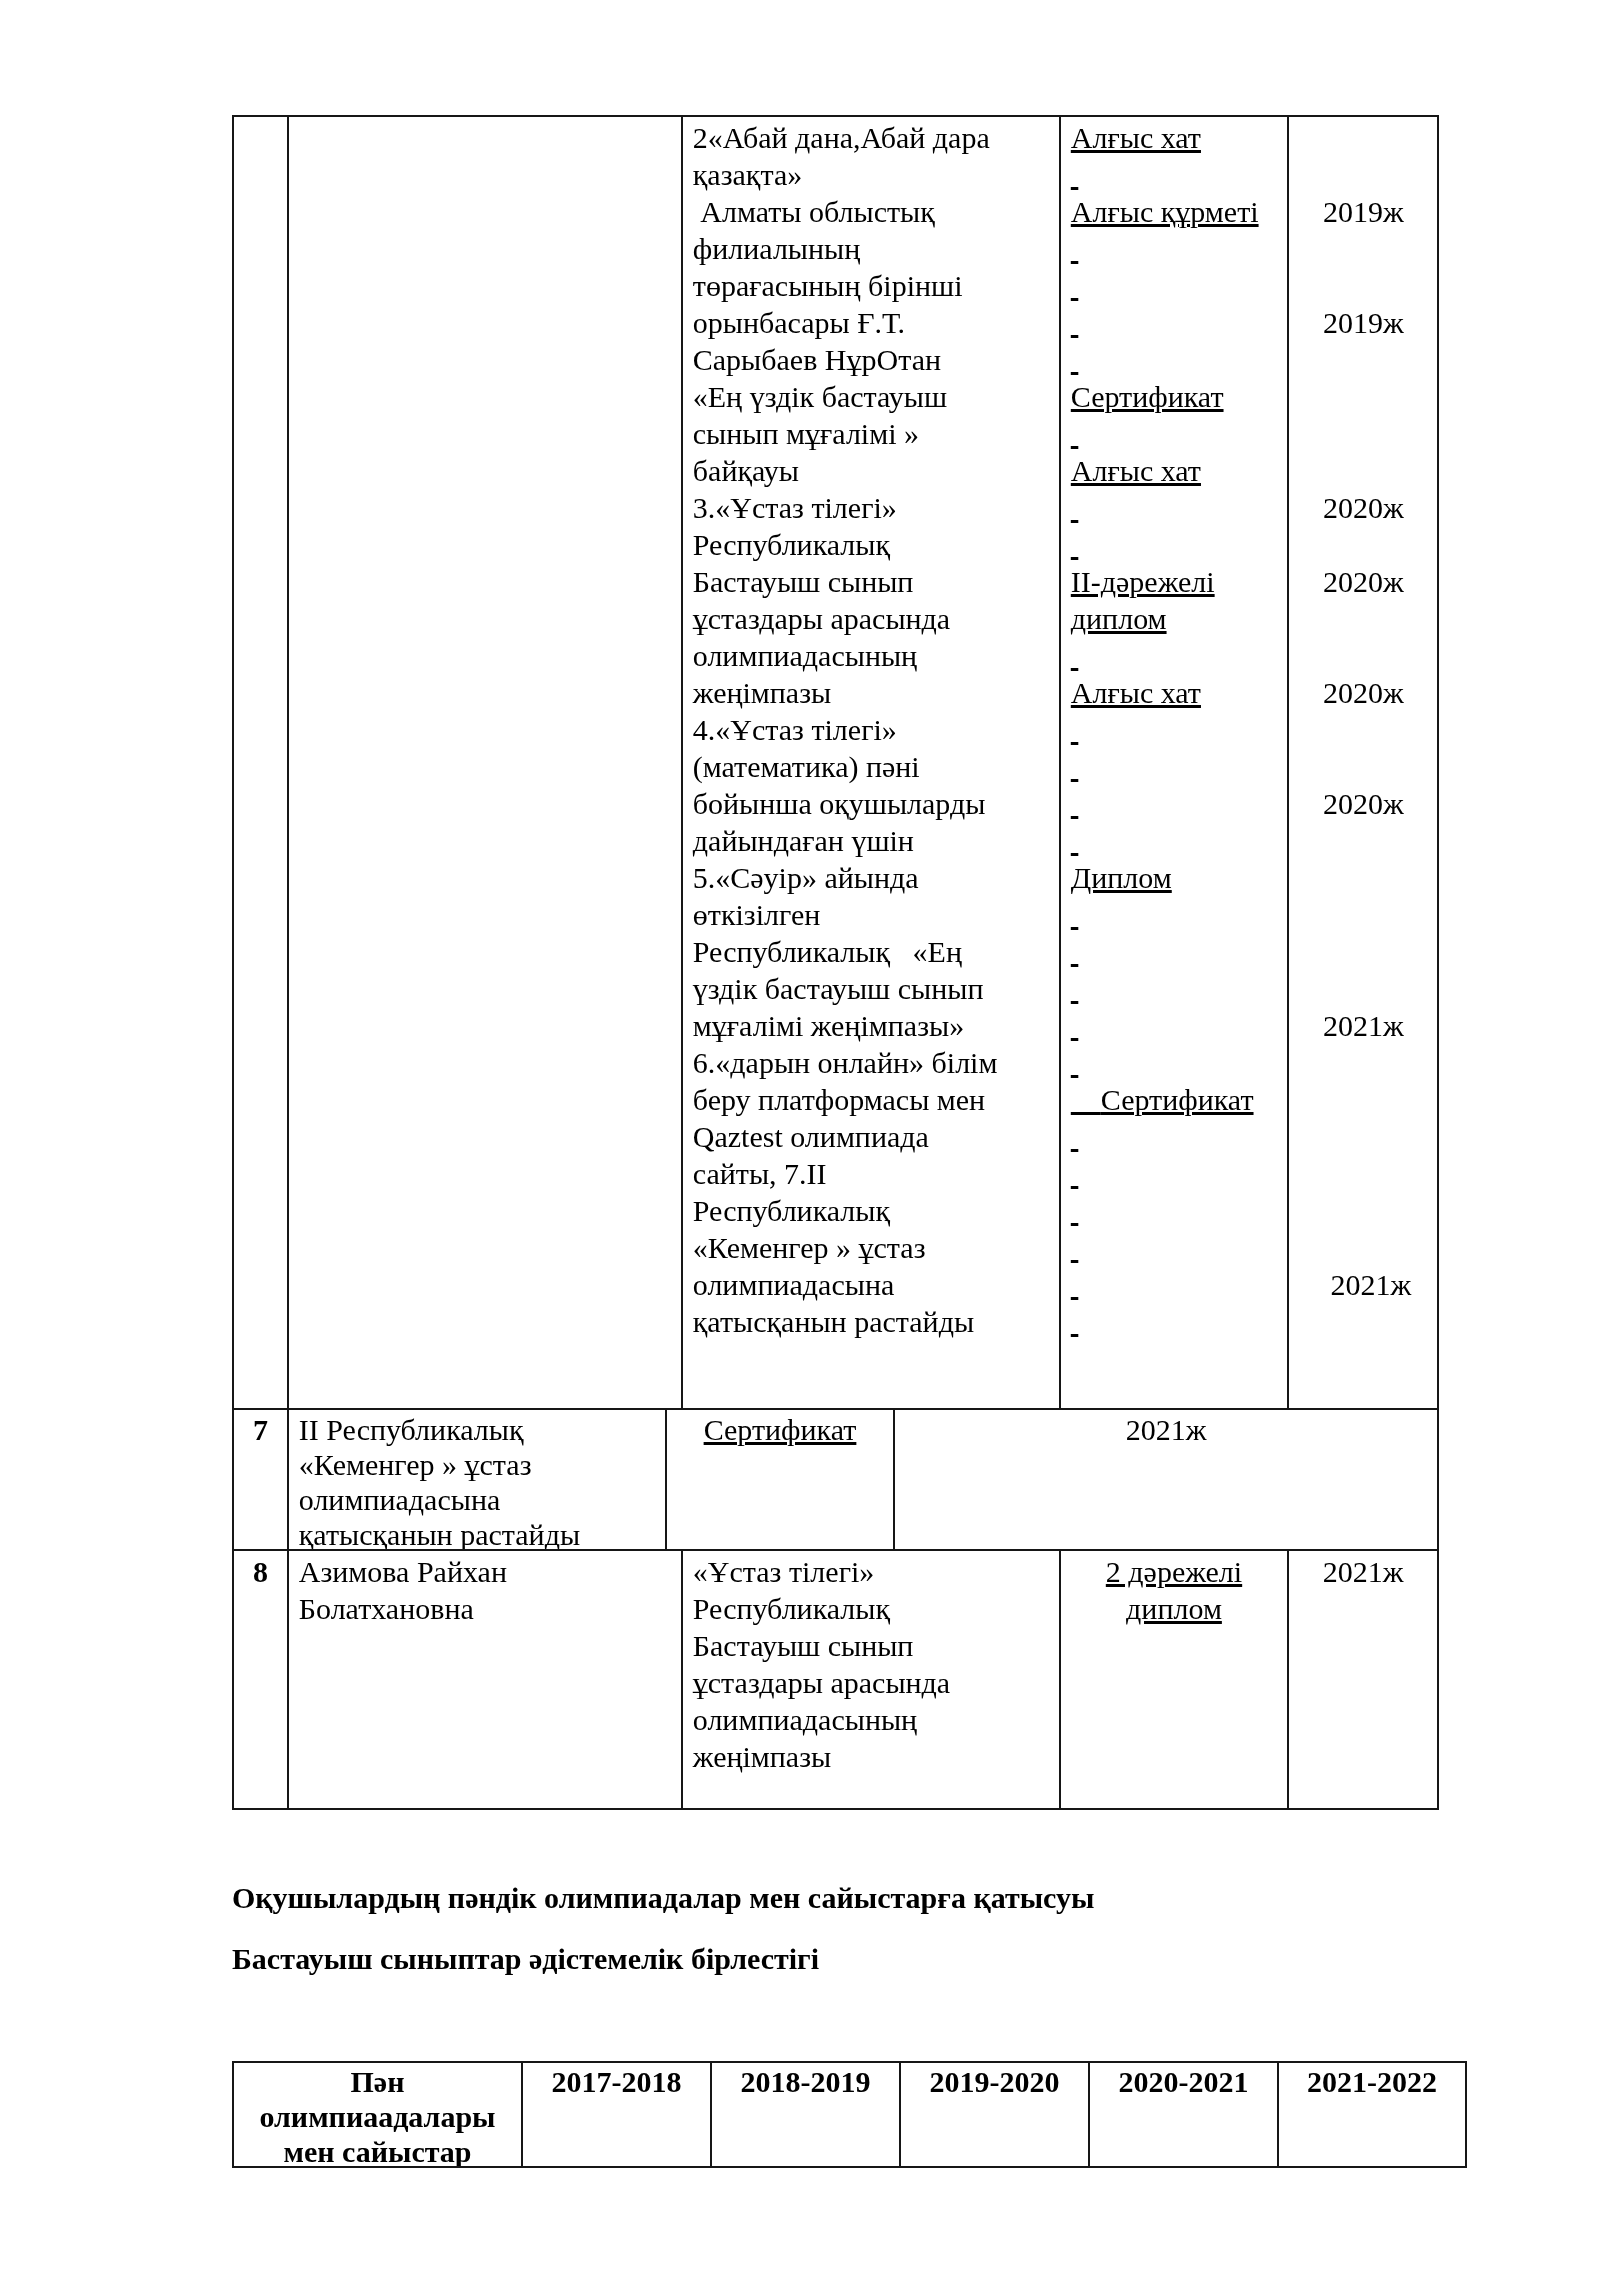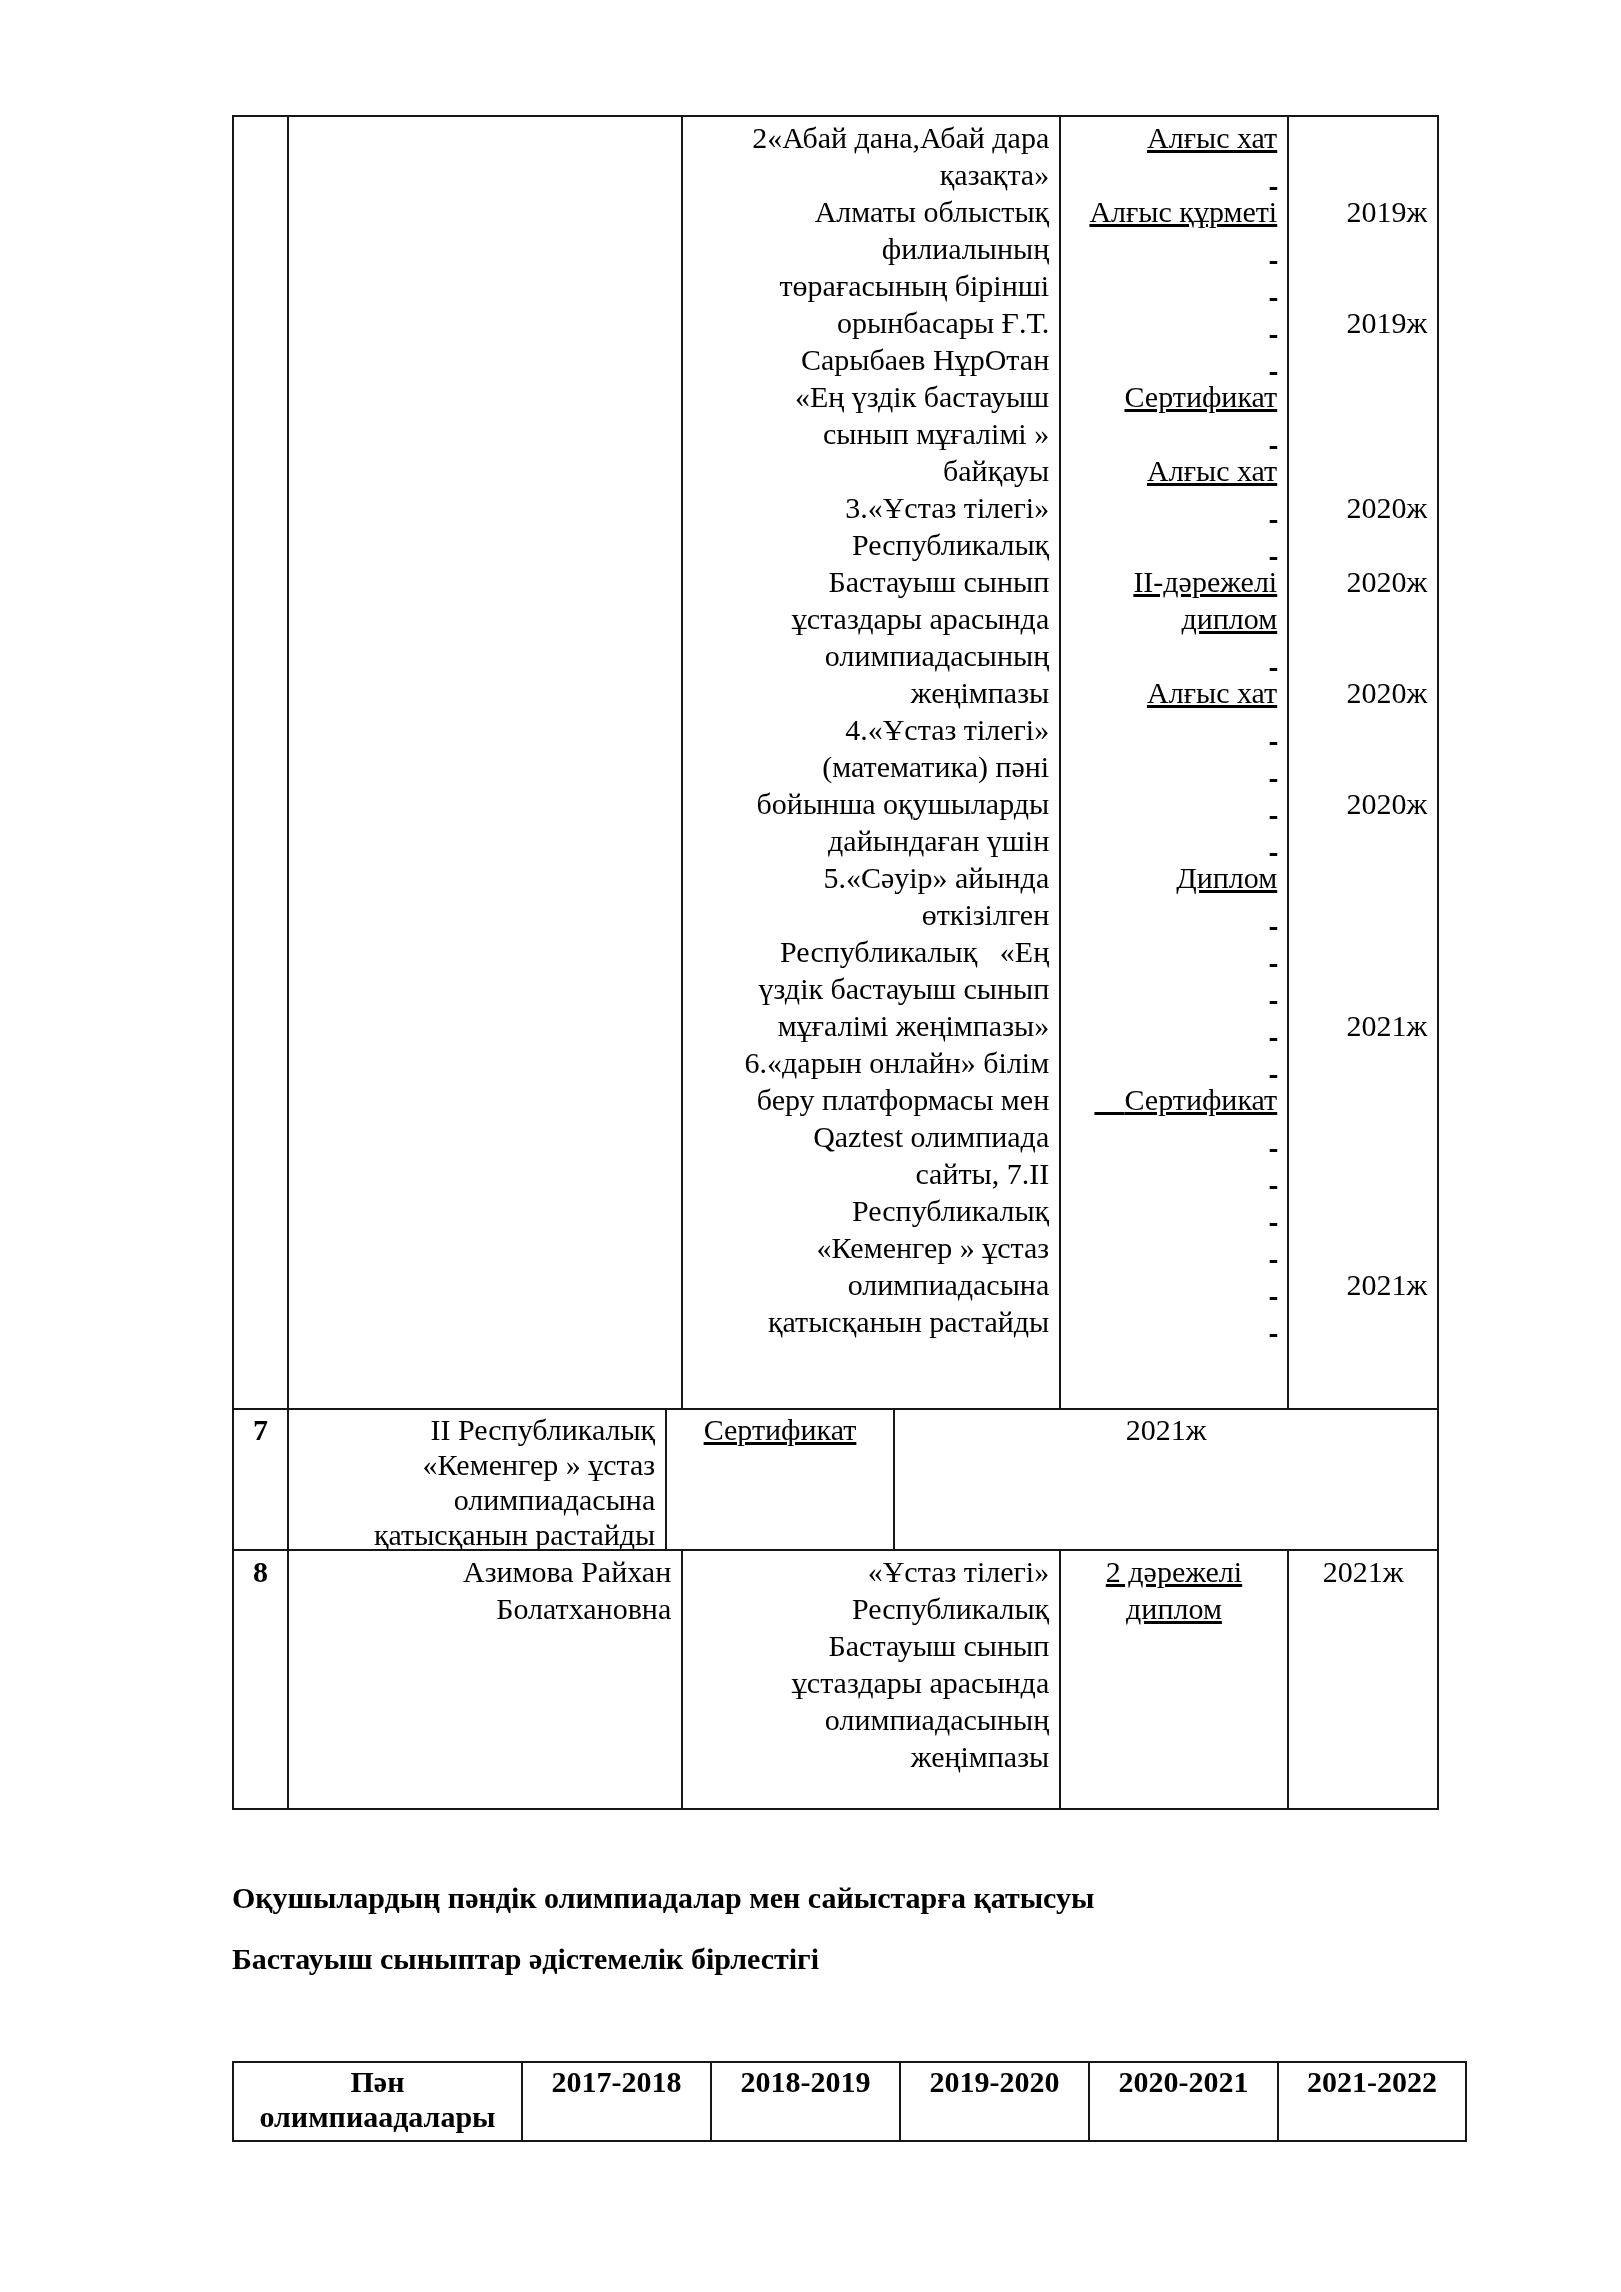--- a/index.html
+++ b/index.html
@@ -18,38 +18,38 @@
     position:absolute;left:232px;top:115px;width:1207px;
     box-sizing:border-box;
     border:2px solid #161616;border-bottom-width:2.9px;
     font-size:30px;line-height:37px;
   }
   .t-row{display:flex;box-sizing:border-box;border-bottom:2px solid #161616;}
   .t-row:last-child{border-bottom:none;}
   .row-big{height:1293px;}
   .row-7{height:141px;line-height:35px;}
   .row-8{height:257px;}
-  .cell{box-sizing:border-box;border-right:2px solid #161616;padding:2px 9.8px;overflow:hidden;text-align:right;}
+  .cell{box-sizing:border-box;border-right:2px solid #161616;padding:2px 9.8px;overflow:hidden;}
   .c1{flex:0 0 55px;padding:2px 2px;}
   .c2{flex:0 0 394px;}
   .c3{flex:0 0 378px;}
   .c4{flex:0 0 228px;text-decoration:underline;}
   .c5{flex:1;border-right:none;}
   .num{font-weight:bold;text-align:center;}
   .row-big .c5{padding-left:34px;}
   .cell-center{text-align:center;}
 
   
   .headings{position:absolute;left:232px;width:1235px;text-align:left;font-weight:bold;font-size:30px;line-height:39px;}
   .heading-1{top:1878px;}
   .heading-2{top:1939px;}
 
   
   .bottom-table{
-    position:absolute;left:232px;top:2061px;width:1235px;height:81px;
+    position:absolute;left:232px;top:2061px;width:1235px;height:107px;
     box-sizing:border-box;
     border:2.9px solid #161616;
     display:flex;
     font-size:30px;line-height:35px;font-weight:bold;text-align:center;
   }
   .b-cell{box-sizing:border-box;border-right:2px solid #161616;padding:1px 3.9px;overflow:hidden;}
   .b-colA{flex:0 0 289px;}
   .b-year{flex:0 0 189px;}
   .b-year:last-child{flex:1;border-right:none;}
 </style>

